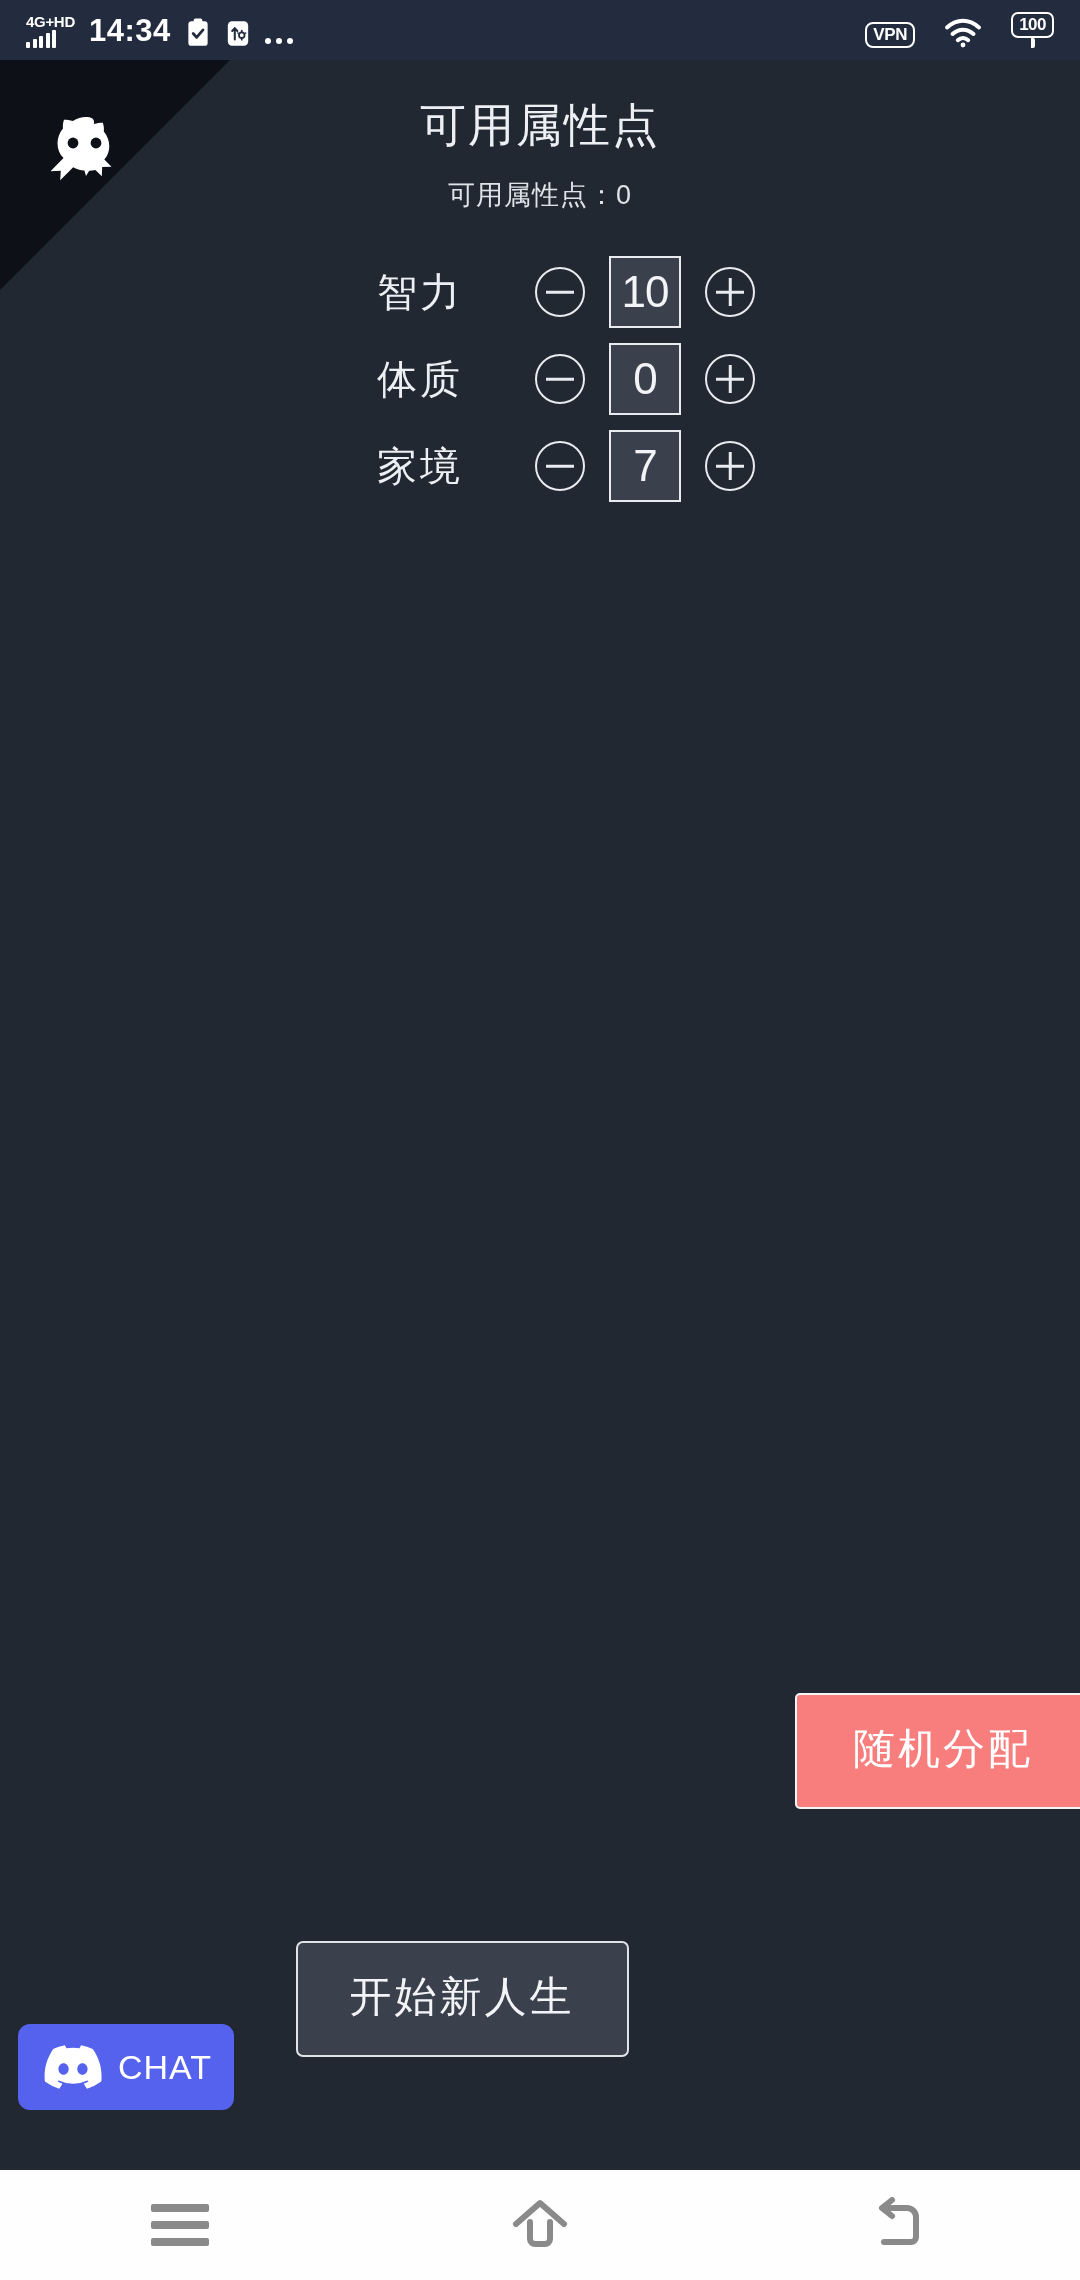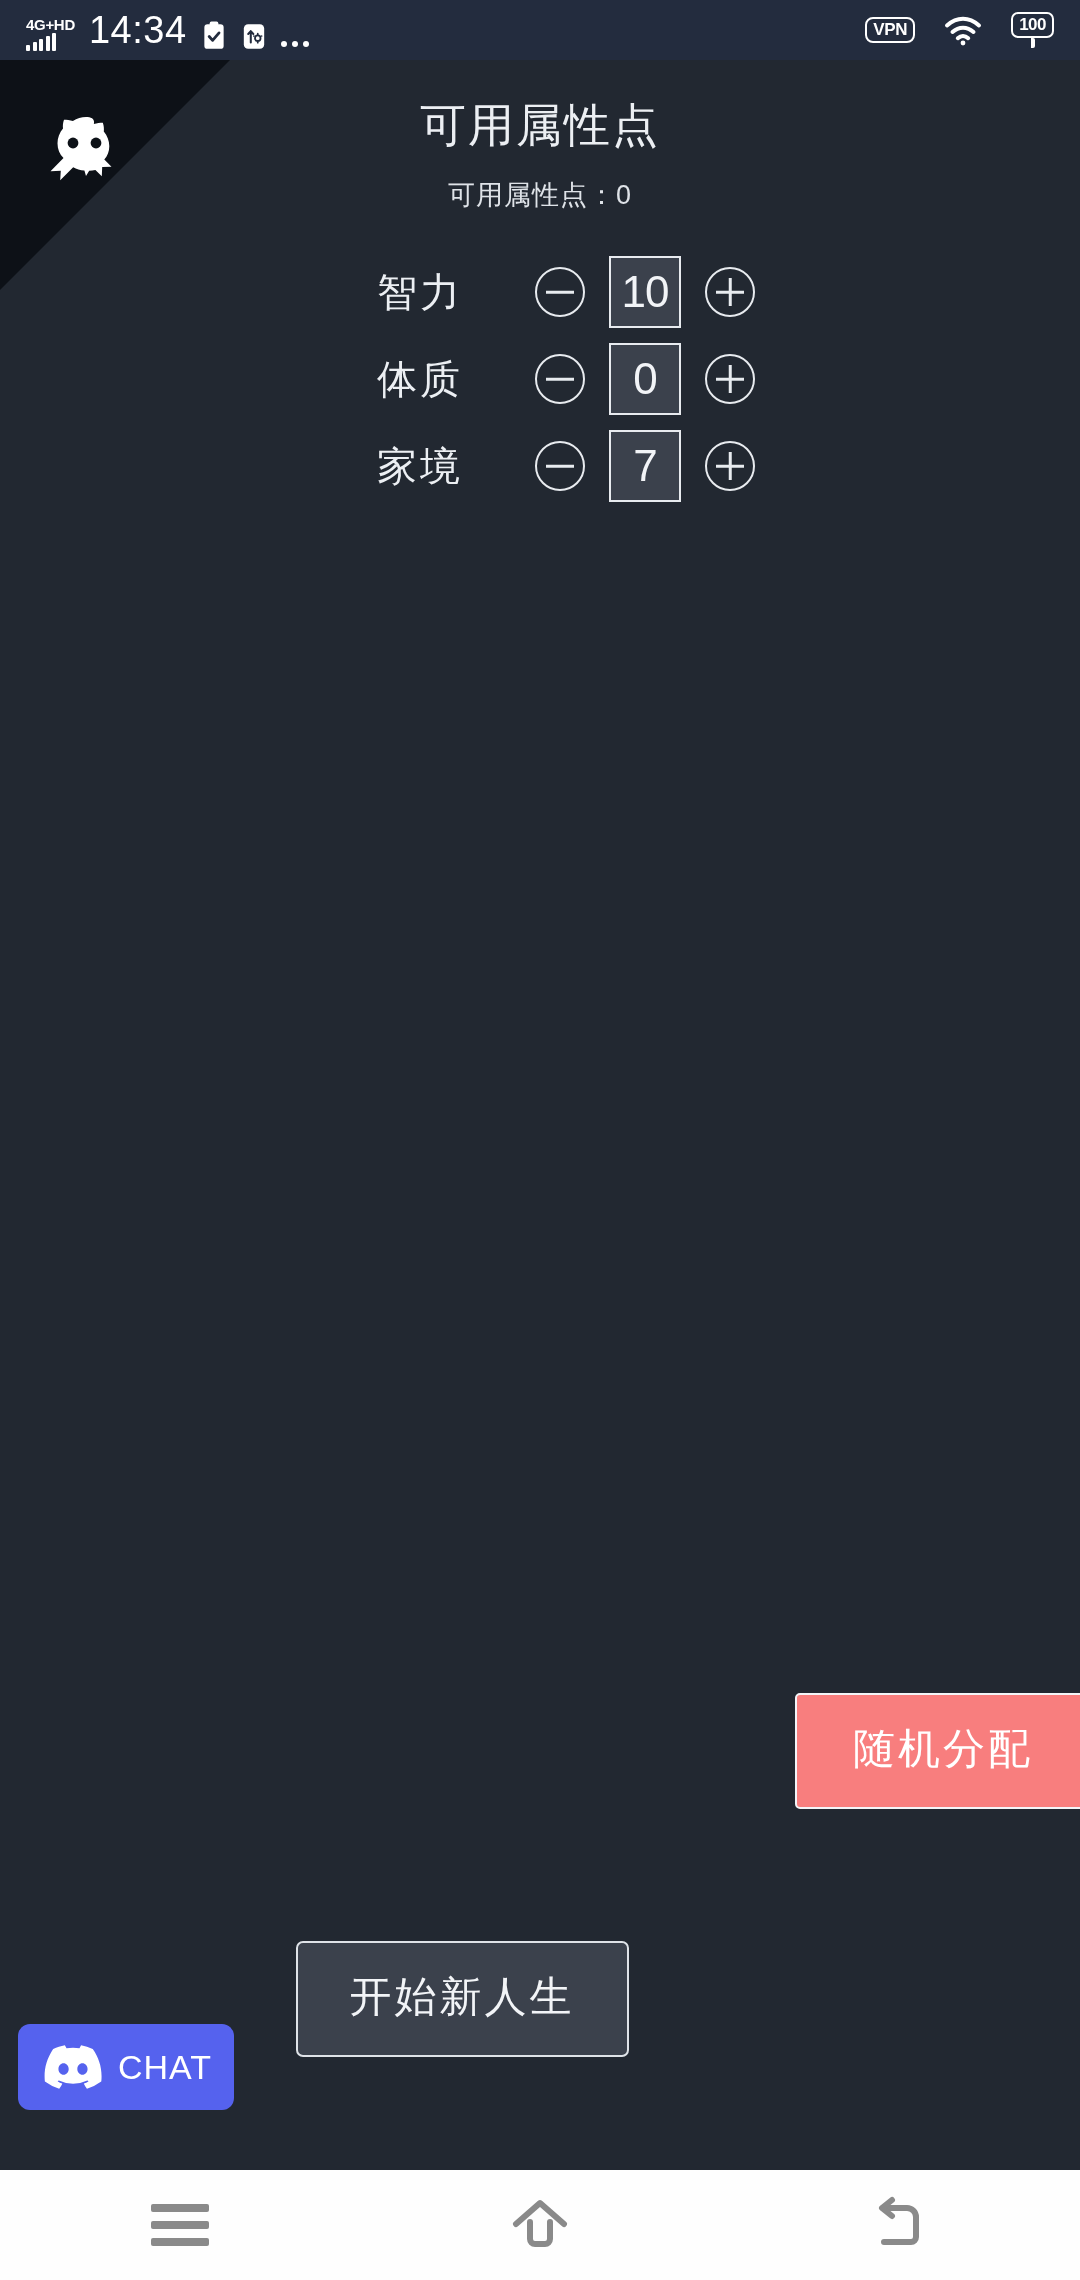--- a/index.html
+++ b/index.html
@@ -14,33 +14,33 @@
 
   
   #status-bar {
     height:60px; width:1080px;
     background:#232c3e;
     display:flex; align-items:center;
     padding:0 26px;
     position:relative; z-index:40;
   }
   .sb-left { display:flex; align-items:flex-end; gap:14px; flex:1; }
-  .sb-right { display:flex; align-items:center; gap:28px; }
+  .sb-right { display:flex; align-items:flex-end; gap:28px; }
 
   .signal { display:flex; flex-direction:column; align-items:flex-start; line-height:1; }
   .signal .net { font-size:15px; font-weight:bold; letter-spacing:-.3px; color:#fff; margin-bottom:1px; }
   .signal .bars { display:flex; align-items:flex-end; gap:2.5px; height:18px; }
   .signal .bars i { display:block; width:4px; background:#fff; border-radius:1px; }
   .signal .bars i:nth-child(1){height:6px}
   .signal .bars i:nth-child(2){height:9px}
   .signal .bars i:nth-child(3){height:12px}
   .signal .bars i:nth-child(4){height:15px}
   .signal .bars i:nth-child(5){height:18px}
 
-  .sb-time { font-size:38px; font-weight:400; color:#fff; letter-spacing:0.5px; margin-bottom:-1px; }
+  .sb-time { font-size:31px; font-weight:700; color:#fff; letter-spacing:0.5px; margin-bottom:-1px; }
   .sb-ico { width:26px; height:30px; display:block; }
   .sb-dots { display:flex; gap:5px; align-items:center; margin-bottom:4px; }
   .sb-dots i { width:6px; height:6px; border-radius:50%; background:#fff; display:block; }
 
   .vpn-badge {
     border:2.5px solid #fff; border-radius:8px;
     font-size:17px; font-weight:bold; color:#fff;
     padding:1px 6px 2px; letter-spacing:-.4px; line-height:1.15;
   }
   .batt { display:flex; align-items:center;flex-direction:column; }

